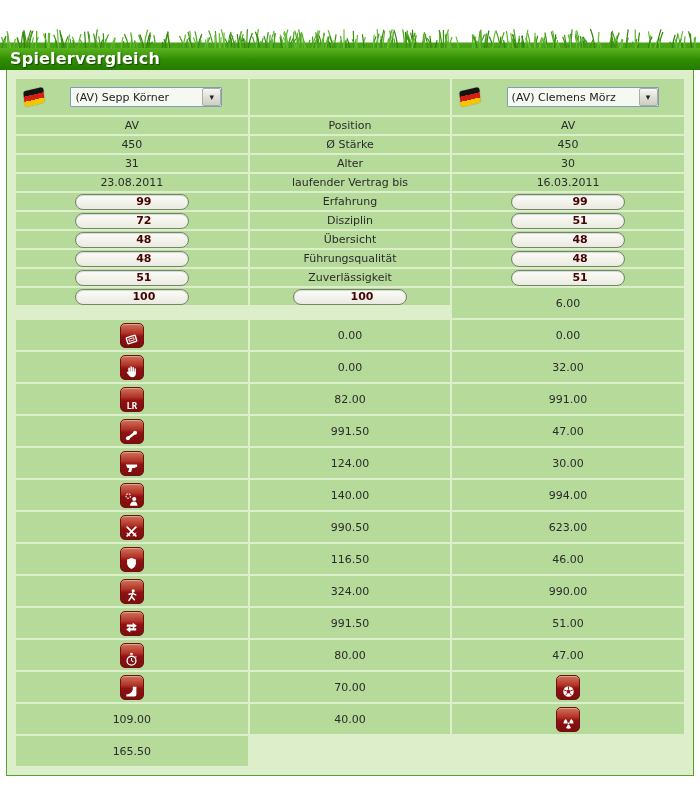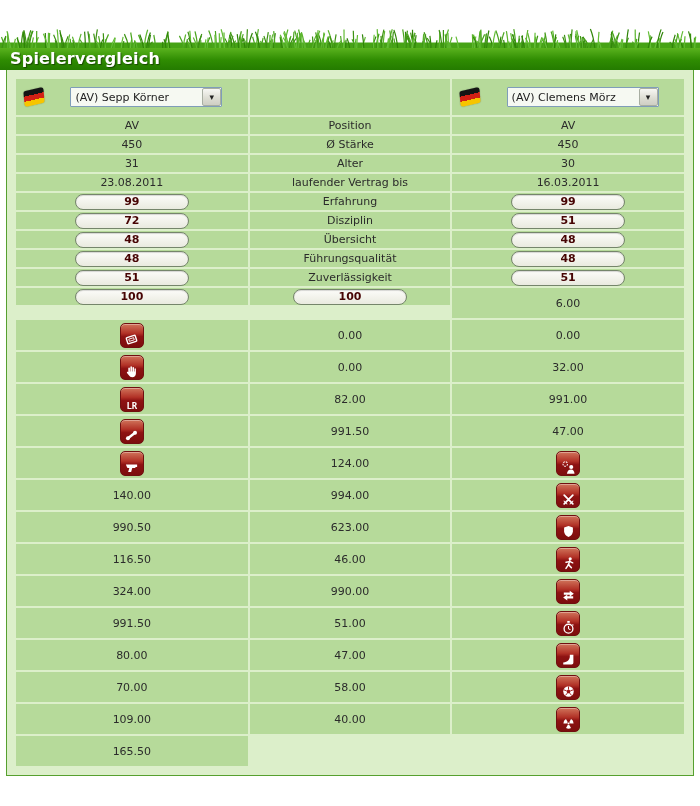--- a/index.html
+++ b/index.html
@@ -55,21 +55,21 @@
   .bar{
     position:relative;width:112px;height:14px;border:1px solid #75856b;border-radius:8px;
     background:linear-gradient(180deg,#fcfcf9,#e9eadf);
     box-shadow:inset 0 1px 1px rgba(0,0,0,.15);
   }
   .fill{
     height:100%;border-radius:7px 4px 4px 7px;
     background:linear-gradient(180deg,#c4524a 0%,#a31b1b 45%,#8a0f0f 100%);
   }
   .barval{
-    position:absolute;left:0;top:0;width:100%;height:100%;text-align:center;
+    position:absolute;left:12px;top:0;width:100%;height:100%;text-align:center;
     line-height:14px;font-size:11px;font-weight:bold;color:#470404;
   }
   
   .icon{
     width:22px;height:23px;border-radius:5px;border:1px solid #701010;
     background:linear-gradient(180deg,#d0745a 0%,#b23227 40%,#8e1212 55%,#7c0d0d 100%);
     box-shadow:inset 0 1px 0 rgba(255,255,255,.35);
     display:flex;align-items:flex-end;justify-content:center;
   }
   .icon svg{width:15px;height:15px;display:block;}
@@ -580,20 +580,21 @@
     <div class="cell h-stat">47.00</div>
     <div class="cell h-stat">
       <span class="icon">
         <svg viewBox="0 0 16 16">
             <path fill="#fff" d="M2 4.8h12v2.6h-1.6l-.5 1.2H8.8l-1.2 4.2H4.4l1.3-4.2h-1c-.7 0-1.2-.4-1.5-1L2 4.8z"></path>
           </svg>
       </span>
     </div>
     <div class="cell h-stat">124.00</div>
 
+    <div class="cell h-stat">30.00</div>
     <div class="cell h-stat">
       <span class="icon">
         <svg viewBox="0 0 16 16">
             <circle cx="4.5" cy="4.3" r="2.4" fill="none" stroke="#fff" stroke-width="1.1" stroke-dasharray="1.7 1"></circle>
             <circle cx="10.9" cy="7.4" r="2.2" fill="#fff"></circle>
             <path fill="#fff" d="M6.3 14.6c.4-3 2-4.6 4.5-4.6 2.4 0 3.3 1.8 3.6 4.6z"></path>
           </svg>
       </span>
     </div>
     <div class="cell h-stat">140.00</div>
@@ -664,21 +665,20 @@
     <div class="cell h-stat">47.00</div>
     <div class="cell h-stat">
       <span class="icon">
         <svg viewBox="0 0 16 16">
             <path fill="#fff" d="M9.4 2.8h3.8v8.4c0 1.4-.7 2-2 2H2.4v-2c2.4-.2 4-.9 5.2-2.1 1-1 1.8-2.4 1.8-4z"></path>
           </svg>
       </span>
     </div>
     <div class="cell h-stat">70.00</div>
 
-    <div class="cell h-stat">58.00</div>
     <div class="cell h-stat">
       <span class="icon">
         <svg viewBox="0 0 16 16">
             <circle cx="8" cy="8" r="5.6" fill="#fff"></circle>
             <path fill="#9b1414" d="M8 5.6l2.2 1.6-.8 2.6H6.6l-.8-2.6z"></path>
             <g stroke="#9b1414" stroke-width="1" fill="none">
               <path d="M8 5.6V2.6M10.2 7.2l2.9-1M9.4 9.8l1.8 2.4M6.6 9.8l-1.8 2.4M5.8 7.2l-2.9-1"></path>
             </g>
           </svg>
       </span>

